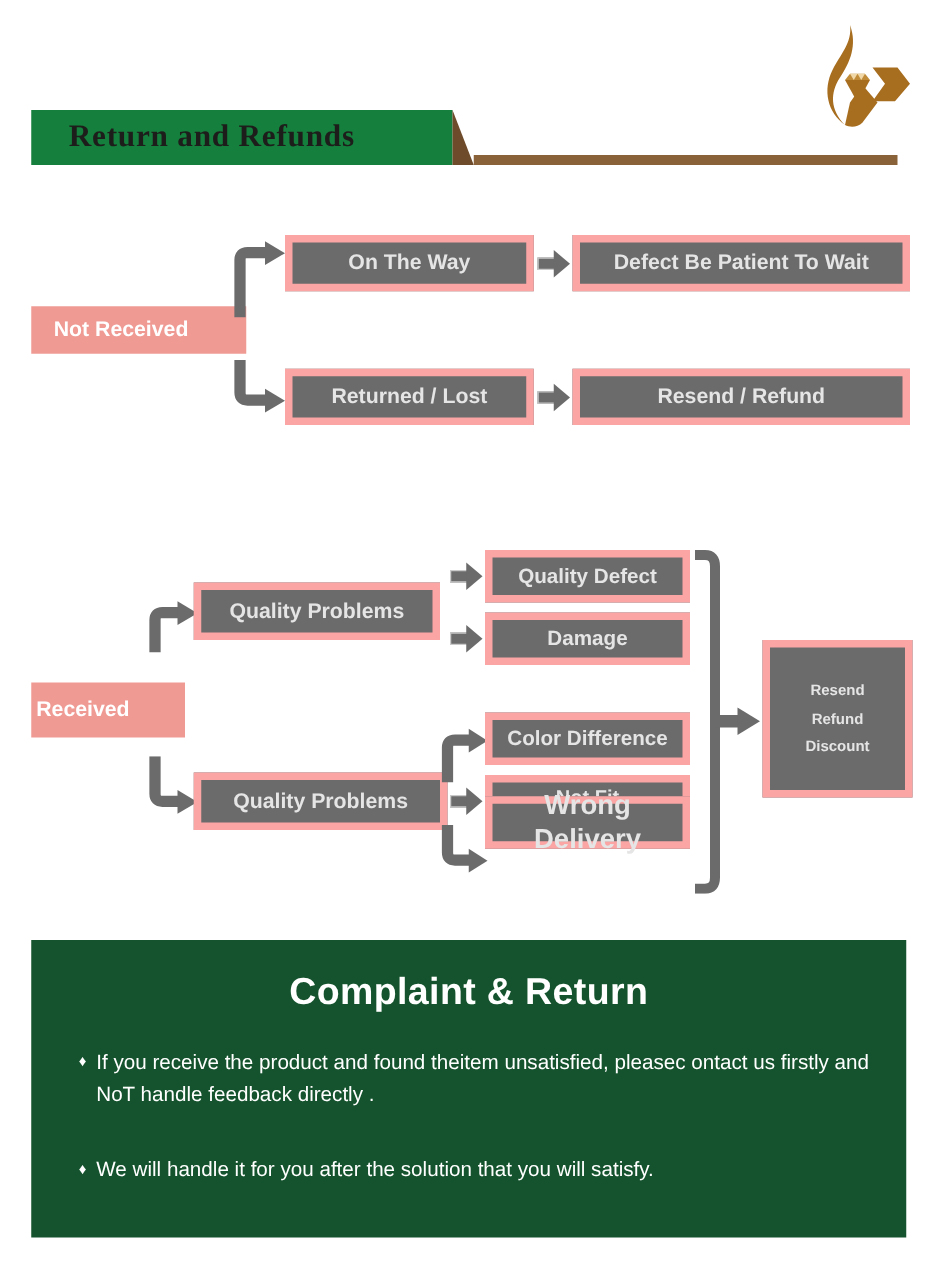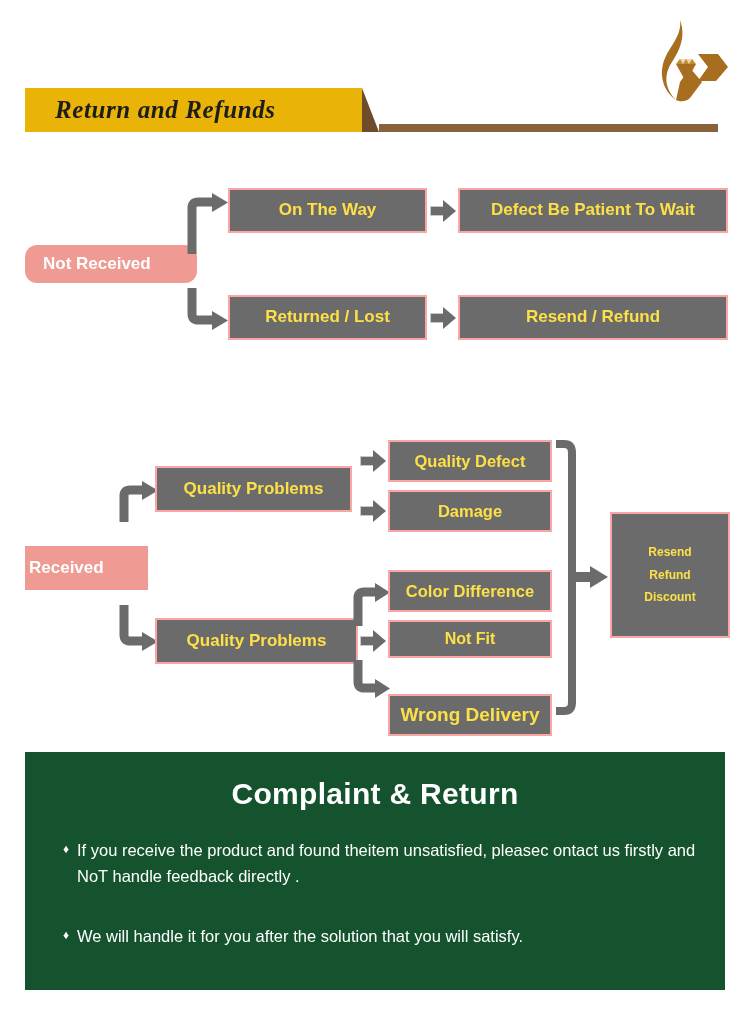--- a/index.html
+++ b/index.html
@@ -11,22 +11,21 @@
     overflow:hidden;
   }
   .page{position:absolute;left:0;top:0;width:750px;height:1025px;}
 
   
   .logo{
     position:absolute;left:650px;top:18px;width:80px;height:85px;
   }
   .banner{
     position:absolute;left:25px;top:88px;width:337px;height:44px;
-    background:#eab308;
-    font-style:italic;
+    background:#15803d;
   }
   .banner-title{
     position:absolute;left:30px;top:8px;
     font-family:"Liberation Serif", serif;
     font-size:25px;font-weight:700;color:#1d1d1b;
     letter-spacing:.6px;white-space:nowrap;
   }
   .banner-tail{
     position:absolute;left:362px;top:88px;
     width:0;height:0;
@@ -35,23 +34,23 @@
   }
   .banner-rule{
     position:absolute;left:379px;top:124px;width:339px;height:8px;
     background:#8a6239;
   }
 
   
   .gbox{
     position:absolute;
     background:#6b6b6b;
-    border:2px solid #fca5a5;
+    border:6px solid #fca5a5;
     box-sizing:border-box;
-    color:#fde047;
+    color:#e5e5e5;
     font-weight:700;
     display:flex;align-items:center;justify-content:center;
     text-align:center;
     line-height:1.22;
   }
   .pbox{
     position:absolute;
     background:#f09a94;
     color:#ffffff;
     font-weight:700;
@@ -116,21 +115,21 @@
       </g>
     </svg>
   </div>
 
   <div class="banner">
     <span class="banner-title">Return and Refunds</span>
   </div>
   <div class="banner-tail"></div>
   <div class="banner-rule"></div>
 
-  <div class="pbox" style="left:25px;top:245px;width:172px;height:38px;font-size:17px;padding-left:18px;border-radius:12px;">
+  <div class="pbox" style="left:25px;top:245px;width:172px;height:38px;font-size:17px;padding-left:18px;">
     <span>Not Received</span>
   </div>
 
   <div class="elbow" style="left:186px;top:192px;width:44px;height:62px;">
     <svg width="44" height="62" viewBox="0 0 44 62">
       <path d="M6 62 L6 16 Q6 10 12 10 L28 10" fill="none" stroke="#6b6b6b" stroke-width="9" stroke-linecap="butt"></path>
       <path d="M26 1 L42 10.5 L26 20 Z" fill="#6b6b6b"></path>
     </svg>
   </div>
 
@@ -227,21 +226,21 @@
       <path d="M23 19 L38 28.5 L23 38 Z" fill="#6b6b6b"></path>
     </svg>
   </div>
 
   <div class="gbox" style="left:388px;top:570px;width:164px;height:42px;font-size:16.5px;">
     <span>Color Difference</span>
   </div>
   <div class="gbox" style="left:388px;top:620px;width:164px;height:38px;font-size:16px;">
     <span>Not Fit</span>
   </div>
-  <div class="gbox" style="left:388px;top:694px;width:164px;height:42px;font-size:19px;">
+  <div class="gbox" style="left:388px;top:637px;width:164px;height:42px;font-size:22px;">
     <span>Wrong Delivery</span>
   </div>
 
   <div class="bracket" style="left:552px;top:440px;width:60px;height:275px;">
     <svg width="60" height="275" viewBox="0 0 60 275">
       <path d="M4 4 L12 4 Q20 4 20 13 L20 262 Q20 271 12 271 L4 271" fill="none" stroke="#6b6b6b" stroke-width="8" stroke-linejoin="round"></path>
       <path d="M20 137 L40 137" stroke="#6b6b6b" stroke-width="10" fill="none"></path>
       <path d="M38 126 L56 137 L38 148 Z" fill="#6b6b6b"></path>
     </svg>
   </div>

